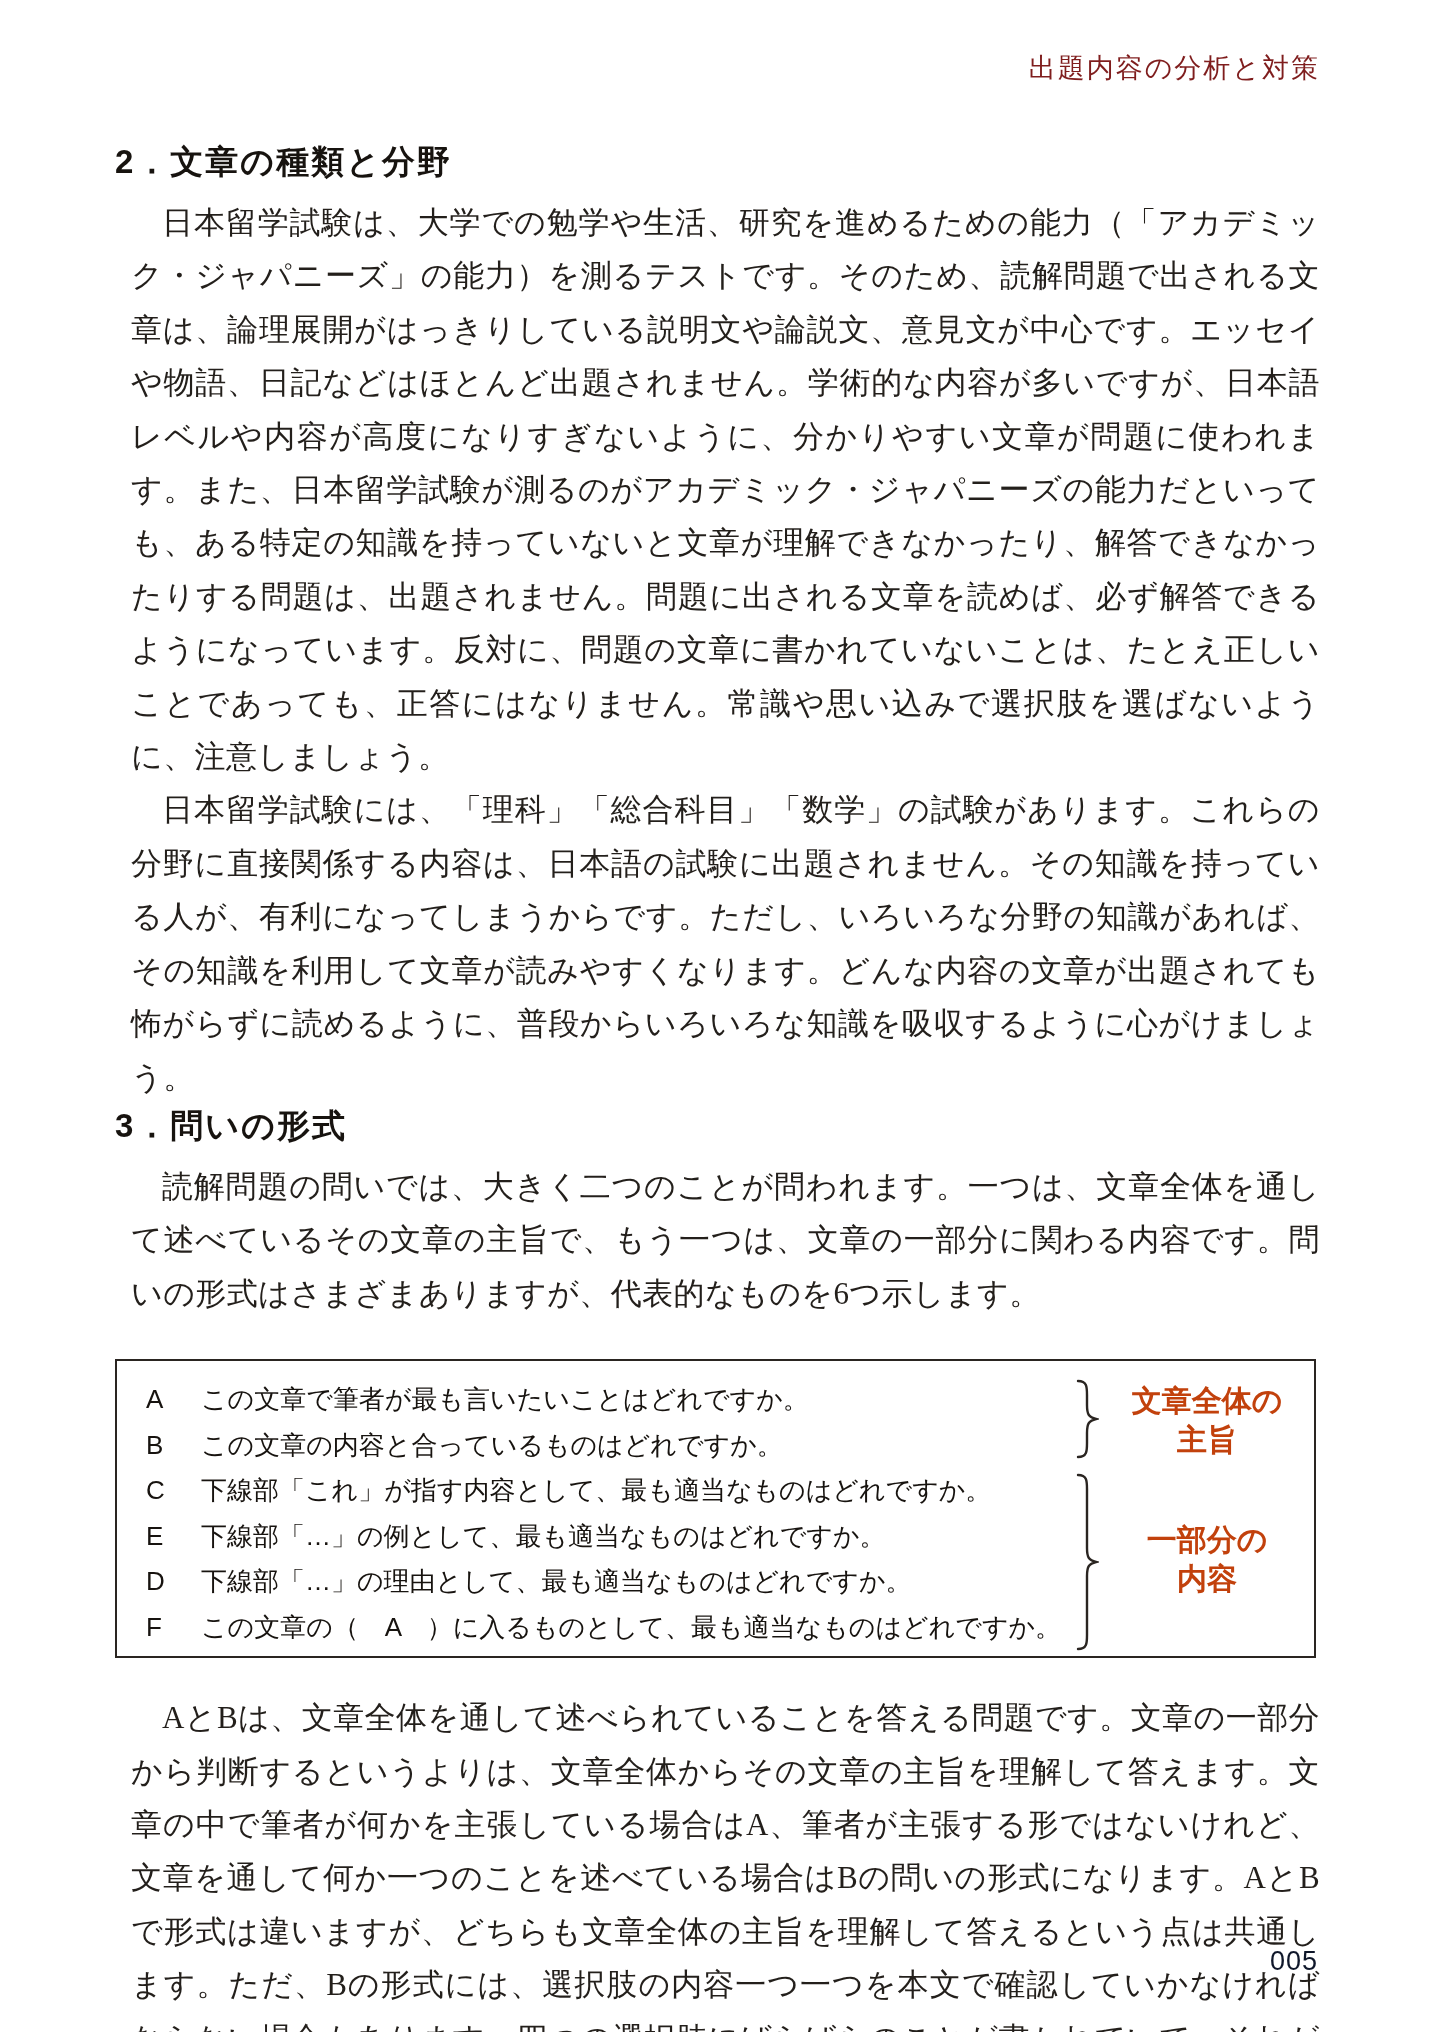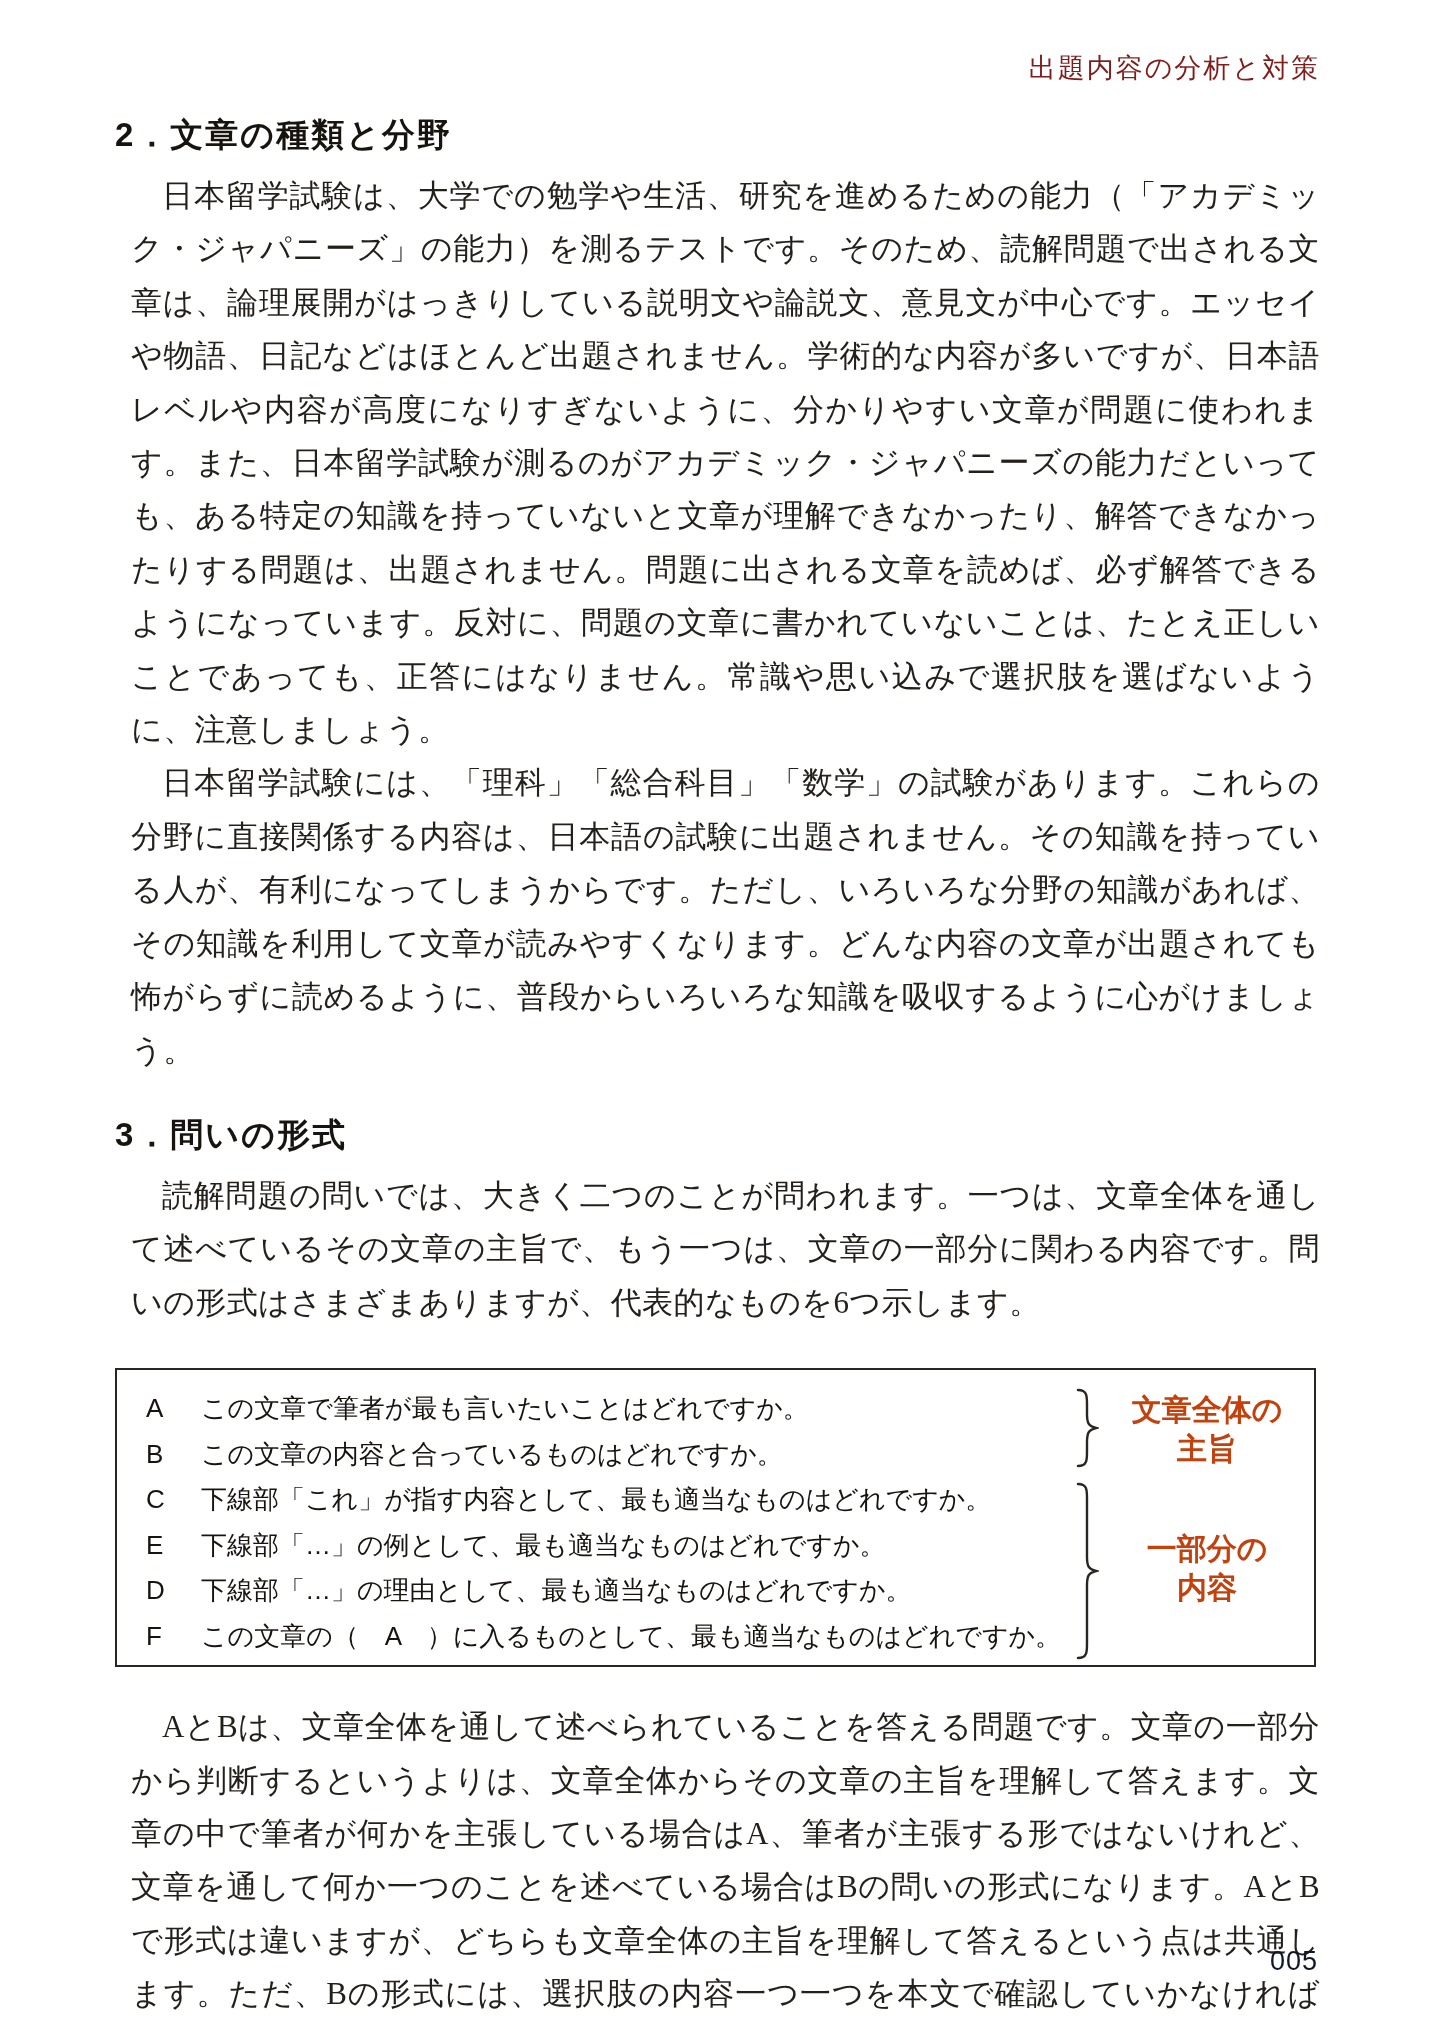--- a/index.html
+++ b/index.html
@@ -24,22 +24,22 @@
     color:#7f1d1d;
   }
   .section-title{
     margin:0;
     font-family:"Liberation Sans","DejaVu Sans",sans-serif;
     font-weight:bold;
     font-size:33px;
     letter-spacing:2px;
     color:#17130f;
   }
-  #title-2{margin-top:27px;}
-  #title-3{margin-top:36px;}
+  #title-2{margin-top:54px;}
+  #title-3{}
   .body-text{
     margin:11px 0 0 16px;
     font-size:31px;
     line-height:53.4px;
     text-align:justify;
     text-justify:inter-ideograph;
     text-indent:1em;
     letter-spacing:0.4px;
     color:#231f1b;
   }

